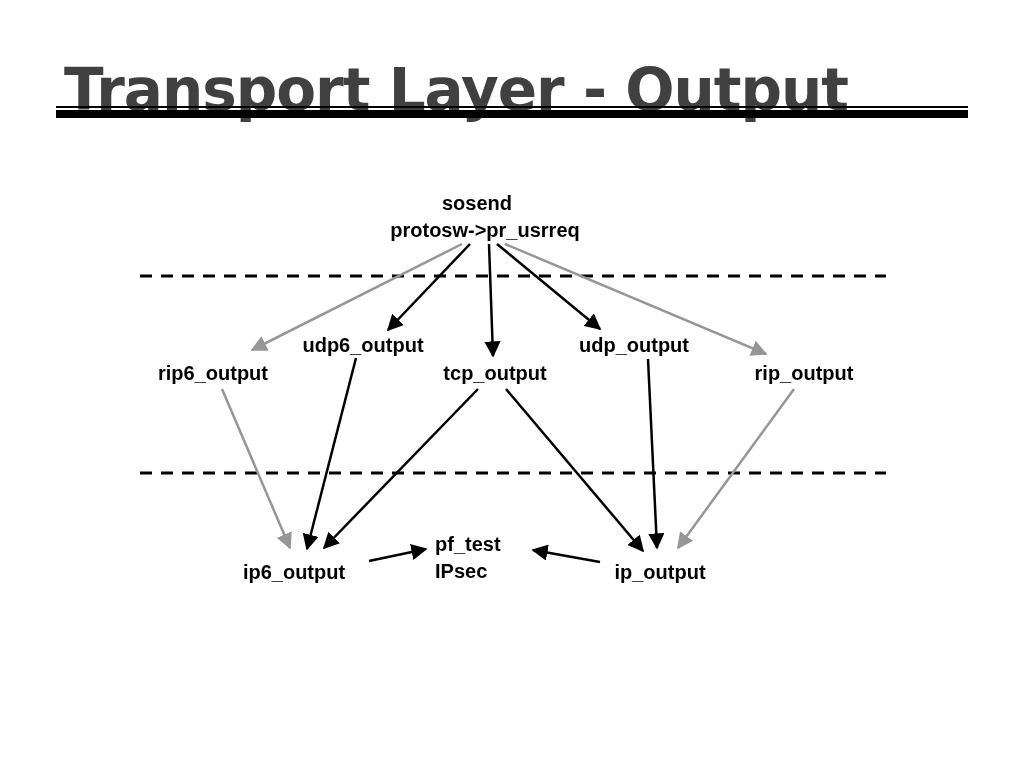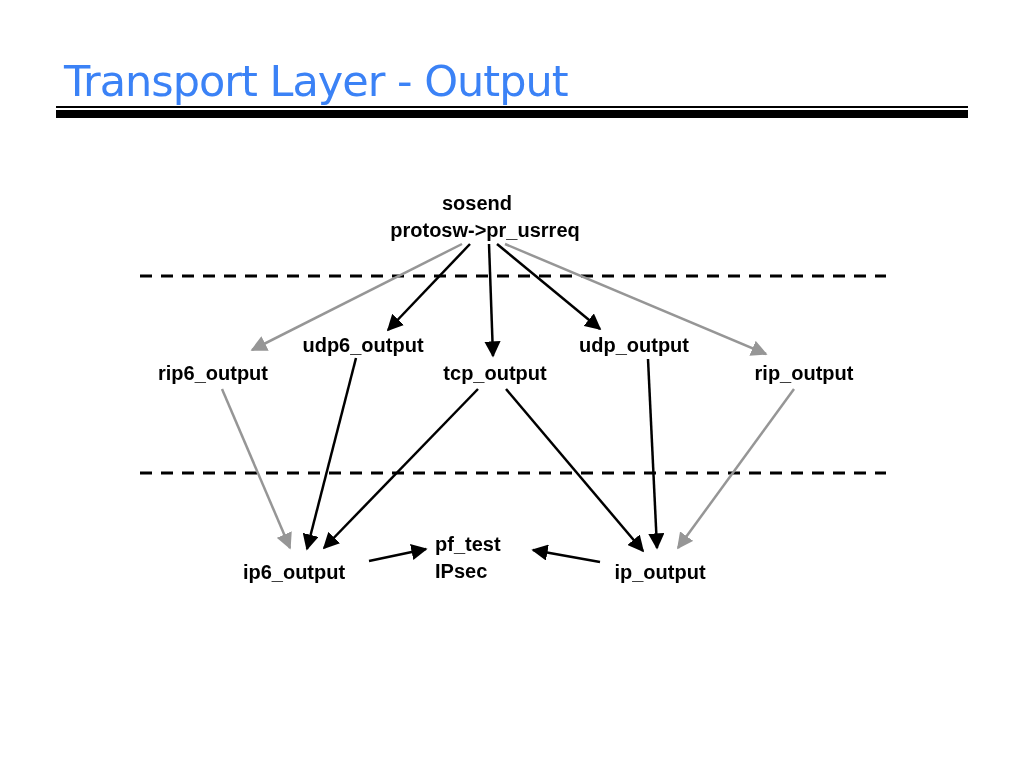--- a/index.html
+++ b/index.html
@@ -6,23 +6,23 @@
   body {
     width: 1024px; height: 768px;
     position: relative;
     overflow: hidden;
     font-family: "Liberation Sans", sans-serif;
   }
   .slide-title {
     position: absolute;
     left: 64px; top: 56px;
     font-family: "DejaVu Sans", sans-serif;
-    font-size: 43px;
-    font-weight: 400;
-    color: #3b82f6;
+    font-size: 58px;
+    font-weight: 700;
+    color: #404040;
     letter-spacing: -1px;
     white-space: nowrap;
   }
   .title-underline {
     position: absolute;
     left: 56px; top: 106px;
     width: 912px; height: 2px;
     background: #000000;
   }
   .title-rule {

